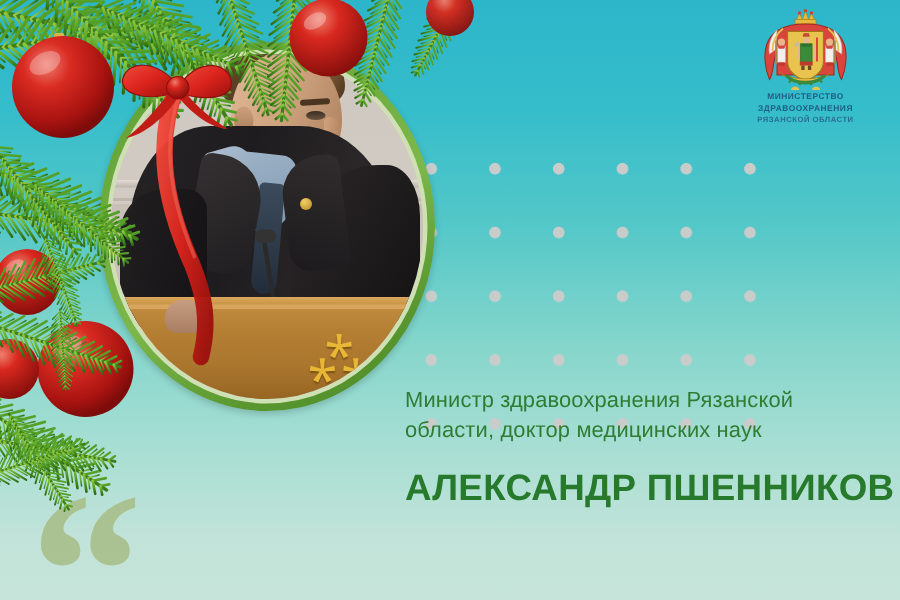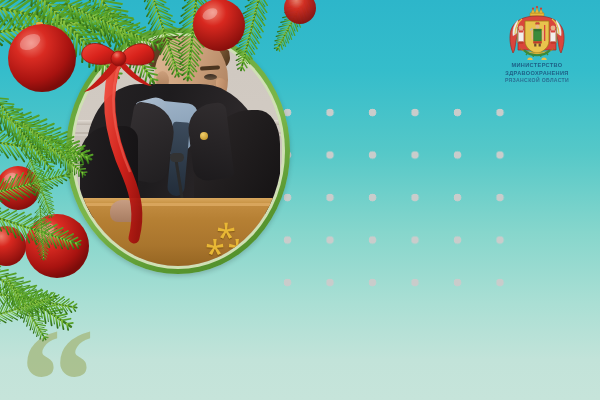--- a/index.html
+++ b/index.html
@@ -335,20 +335,27 @@
       <div class="ph-mic m1"></div>
       <div class="ph-mic m1b"></div>
 
       <div class="ph-desk-top"></div>
       <div class="ph-desk"></div>
       <div class="ph-hand"></div>
       <div class="ph-emblem">⁂</div>
     </div>
   </div>
 
+  <div id="text-block">
+    <div id="subtitle">
+      <div>Министр здравоохранения Рязанской</div>
+      <div>области, доктор медицинских наук</div>
+    </div>
+    <div id="person-name">АЛЕКСАНДР ПШЕННИКОВ</div>
+  </div>
 
   <div id="logo">
     <div id="logo-arms">
       <svg width="74" height="54" viewBox="0 0 74 54" aria-hidden="true">
 
         <g>
           <path d="M30 7 h14 v3 h-14 z" fill="#e8b93c" stroke="#a6801c" stroke-width=".5"></path>
           <path d="M31 7 L33 3 L35 7 Z" fill="#e8b93c" stroke="#a6801c" stroke-width=".4"></path>
           <path d="M35 7 L37 1.5 L39 7 Z" fill="#e8b93c" stroke="#a6801c" stroke-width=".4"></path>
           <path d="M39 7 L41 3 L43 7 Z" fill="#e8b93c" stroke="#a6801c" stroke-width=".4"></path>

